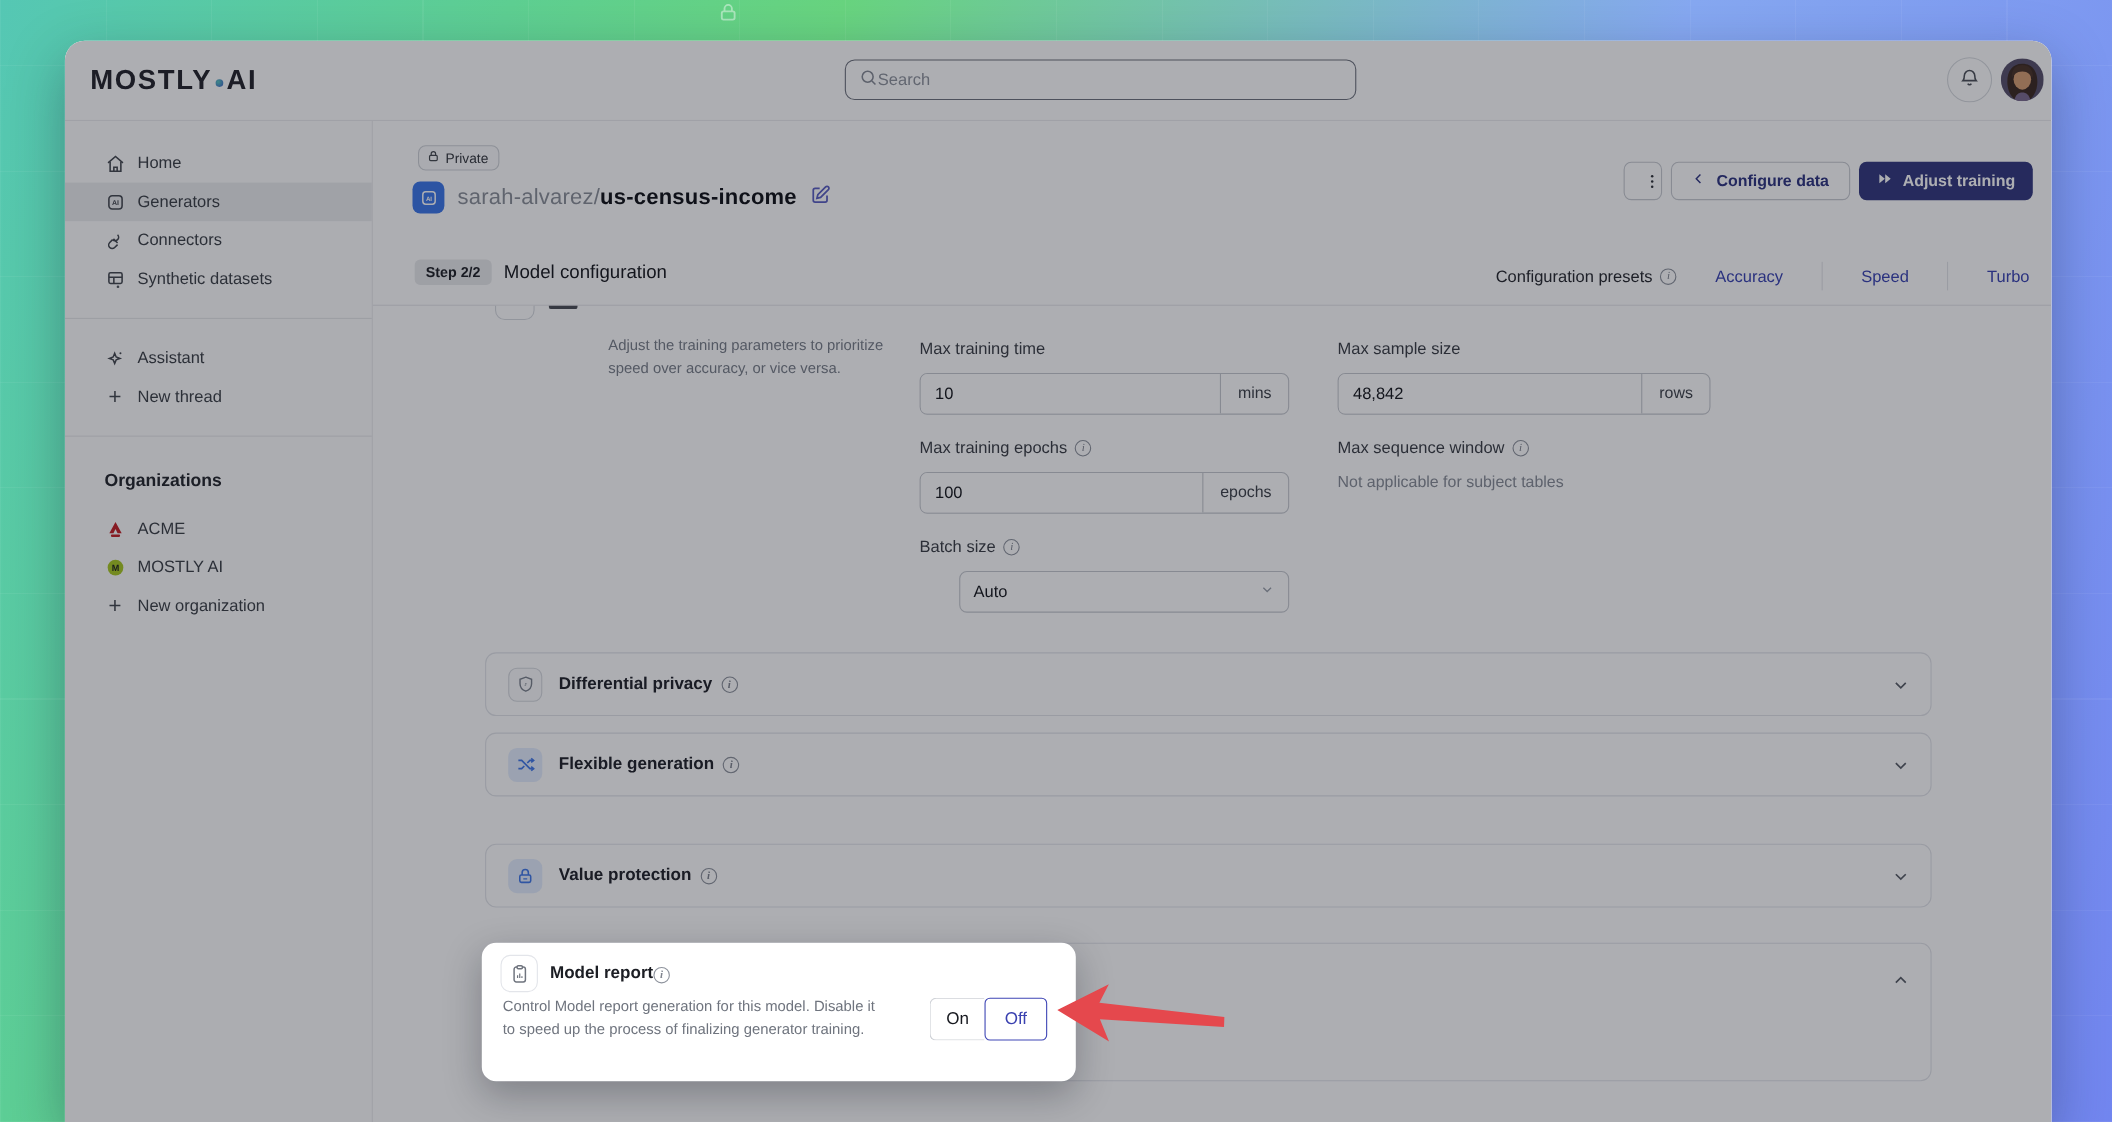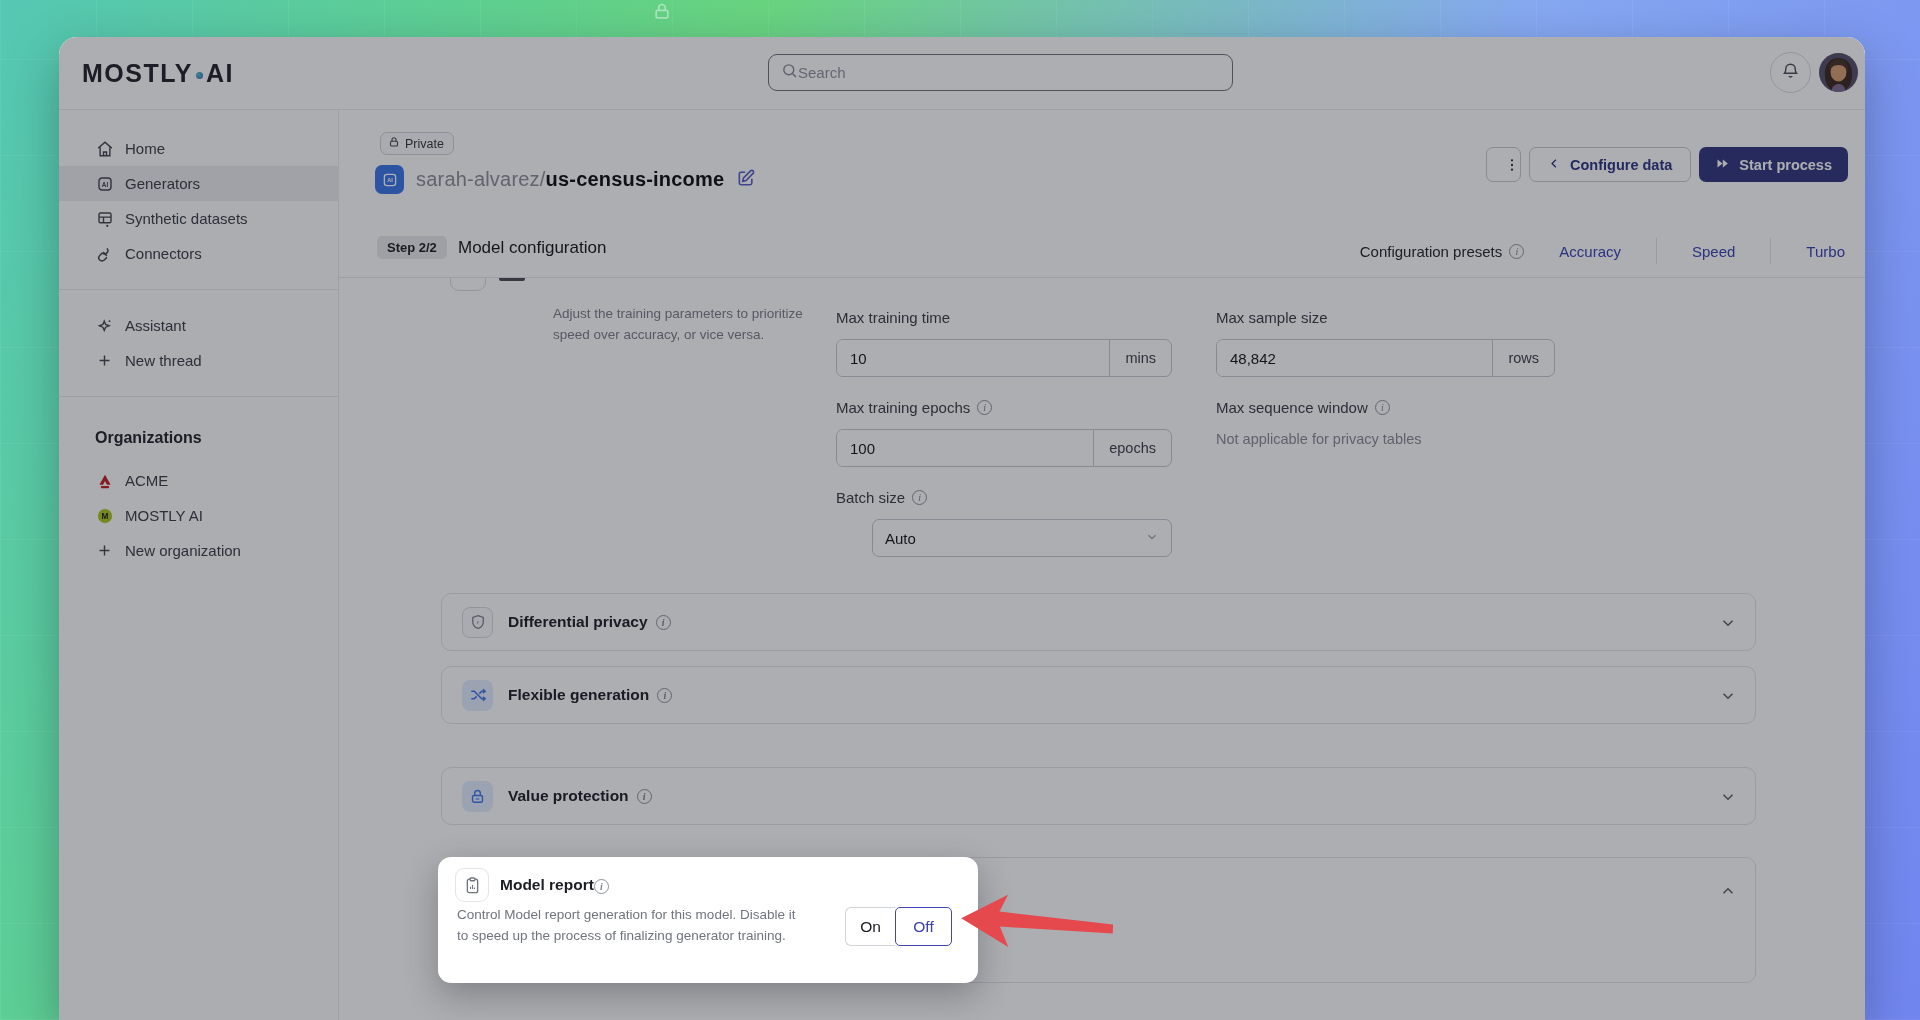--- a/index.html
+++ b/index.html
@@ -205,36 +205,36 @@
         <svg width="18" height="18" viewBox="0 0 24 24" fill="none" stroke="#44484f" stroke-width="1.9">
             <rect x="4" y="4" width="16" height="16" rx="4"></rect>
             <text x="12" y="15.5" text-anchor="middle" font-size="8.5" font-weight="bold" stroke="none" fill="#44484f" font-family="Liberation Sans">AI</text>
           </svg>
       </span>
       <span>Generators</span>
     </div>
     <div class="side-item">
       <span class="sicon">
         <svg width="18" height="18" viewBox="0 0 24 24" fill="none" stroke="#44484f" stroke-width="1.9">
+            <path d="M14.5 4.5a4.2 4.2 0 1 1-6 6"></path>
+            <path d="M8.5 10.5 5 14a4.2 4.2 0 0 0 6 6l3.5-3.5"></path>
+            <path d="m9.5 9.5 5 5"></path>
+          </svg>
+      </span>
+      <span>Connectors</span>
+    </div>
+    <div class="side-item">
+      <span class="sicon">
+        <svg width="18" height="18" viewBox="0 0 24 24" fill="none" stroke="#44484f" stroke-width="1.9">
             <rect x="4" y="4" width="16" height="13" rx="2"></rect>
             <path d="M4 9.5h16M10 9.5V17"></path>
             <path d="M15 19.5v3M13.5 21h3" stroke-width="1.6"></path>
           </svg>
       </span>
       <span>Synthetic datasets</span>
-    </div>
-    <div class="side-item">
-      <span class="sicon">
-        <svg width="18" height="18" viewBox="0 0 24 24" fill="none" stroke="#44484f" stroke-width="1.9">
-            <path d="M14.5 4.5a4.2 4.2 0 1 1-6 6"></path>
-            <path d="M8.5 10.5 5 14a4.2 4.2 0 0 0 6 6l3.5-3.5"></path>
-            <path d="m9.5 9.5 5 5"></path>
-          </svg>
-      </span>
-      <span>Connectors</span>
     </div>
 
     <div class="side-sep"></div>
 
     <div class="side-item">
       <span class="sicon">
         <svg width="18" height="18" viewBox="0 0 24 24" fill="none" stroke="#44484f" stroke-width="1.8">
             <path d="M11 5.5 12.8 10l4.7 1.8-4.7 1.8L11 18l-1.8-4.4L4.5 11.8 9.2 10z"></path>
             <circle cx="18" cy="5.5" r="1.2" fill="#44484f" stroke="none"></circle>
           </svg>
@@ -325,21 +325,21 @@
             </svg>
         </span>
         <span>Configure data</span>
       </div>
       <div class="btn btn-primary">
         <span>
           <svg width="15" height="15" viewBox="0 0 24 24" fill="#ffffff">
               <path d="M4 5.5v13l8-6.5zM12.5 5.5v13l8-6.5z"></path>
             </svg>
         </span>
-        <span>Start process</span>
+        <span>Adjust training</span>
       </div>
     </div>
 
     <div class="subheader">
       <span class="step-badge">Step 2/2</span>
       <span class="sub-title">Model configuration</span>
       <div class="presets">
         <span class="presets-label">
           <span>Configuration presets</span>
           <span class="info-i">i</span>
@@ -392,21 +392,21 @@
         <div class="flabel">Max sample size</div>
         <div class="igroup">
           <input value="48,842" style="">
           <span class="unit">rows</span>
         </div>
 
         <div class="flabel">
           <span>Max sequence window</span>
           <span class="info-i">i</span>
         </div>
-        <div class="note">Not applicable for privacy tables</div>
+        <div class="note">Not applicable for subject tables</div>
       </div>
 
       <div class="card" style="top:315px">
         <span class="icon-box ib-gray">
           <svg width="18" height="18" viewBox="0 0 24 24" fill="none" stroke="#7b818c" stroke-width="1.7">
               <path d="M12 3.5 19 6v5.5c0 4.6-3 7.6-7 9-4-1.4-7-4.4-7-9V6z"></path>
               <text x="12" y="14.5" text-anchor="middle" font-size="8" stroke="none" fill="#7b818c" font-family="Liberation Serif" font-style="italic">ε</text>
             </svg>
         </span>
         <span class="card-label">

